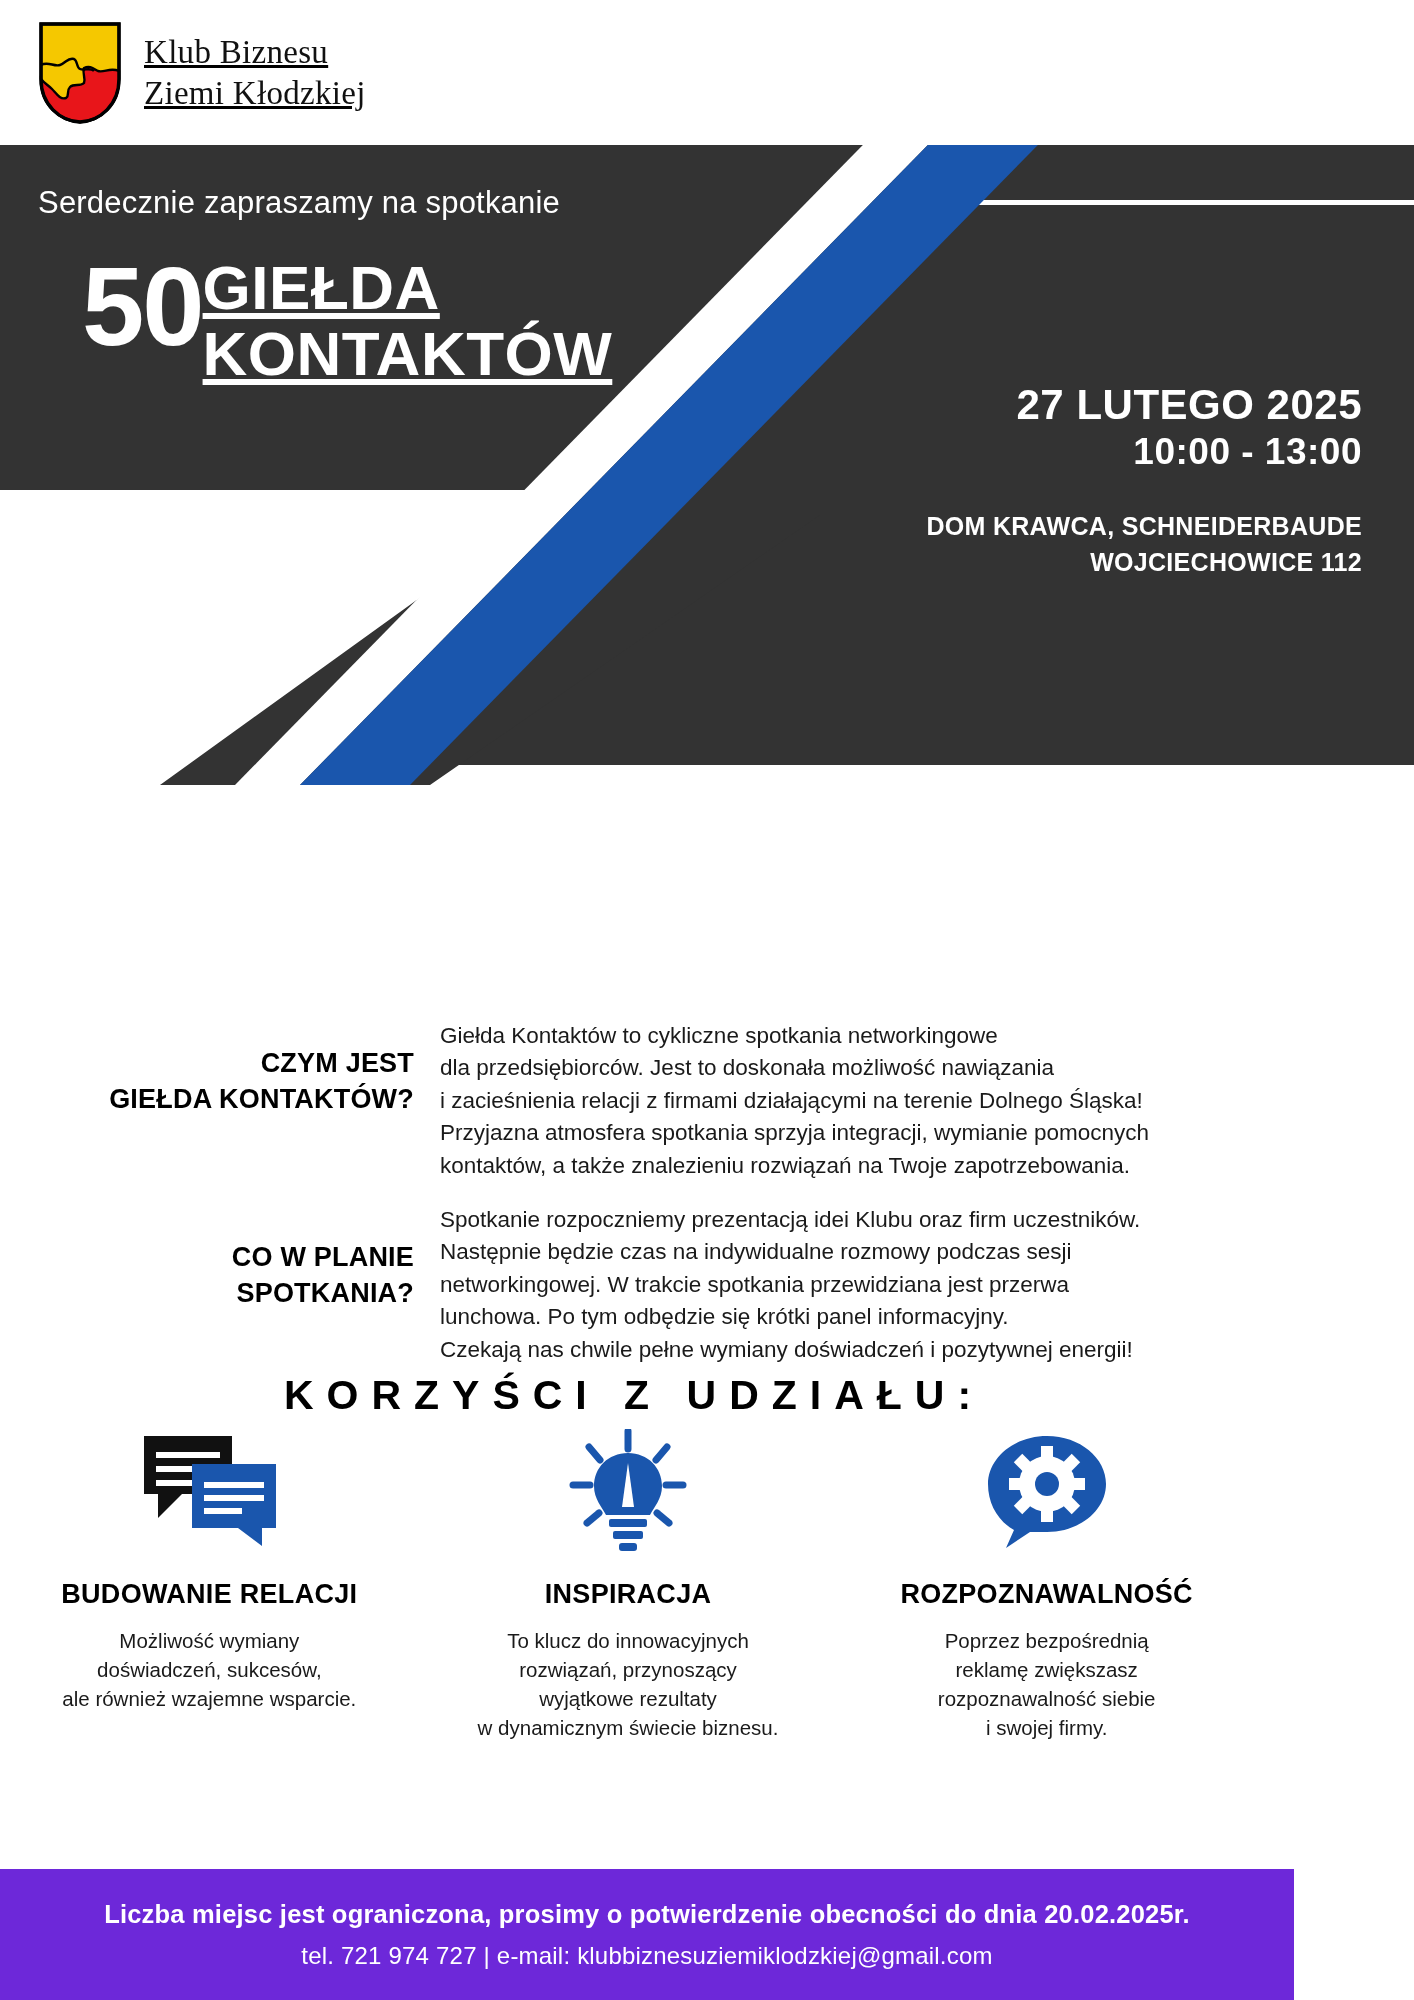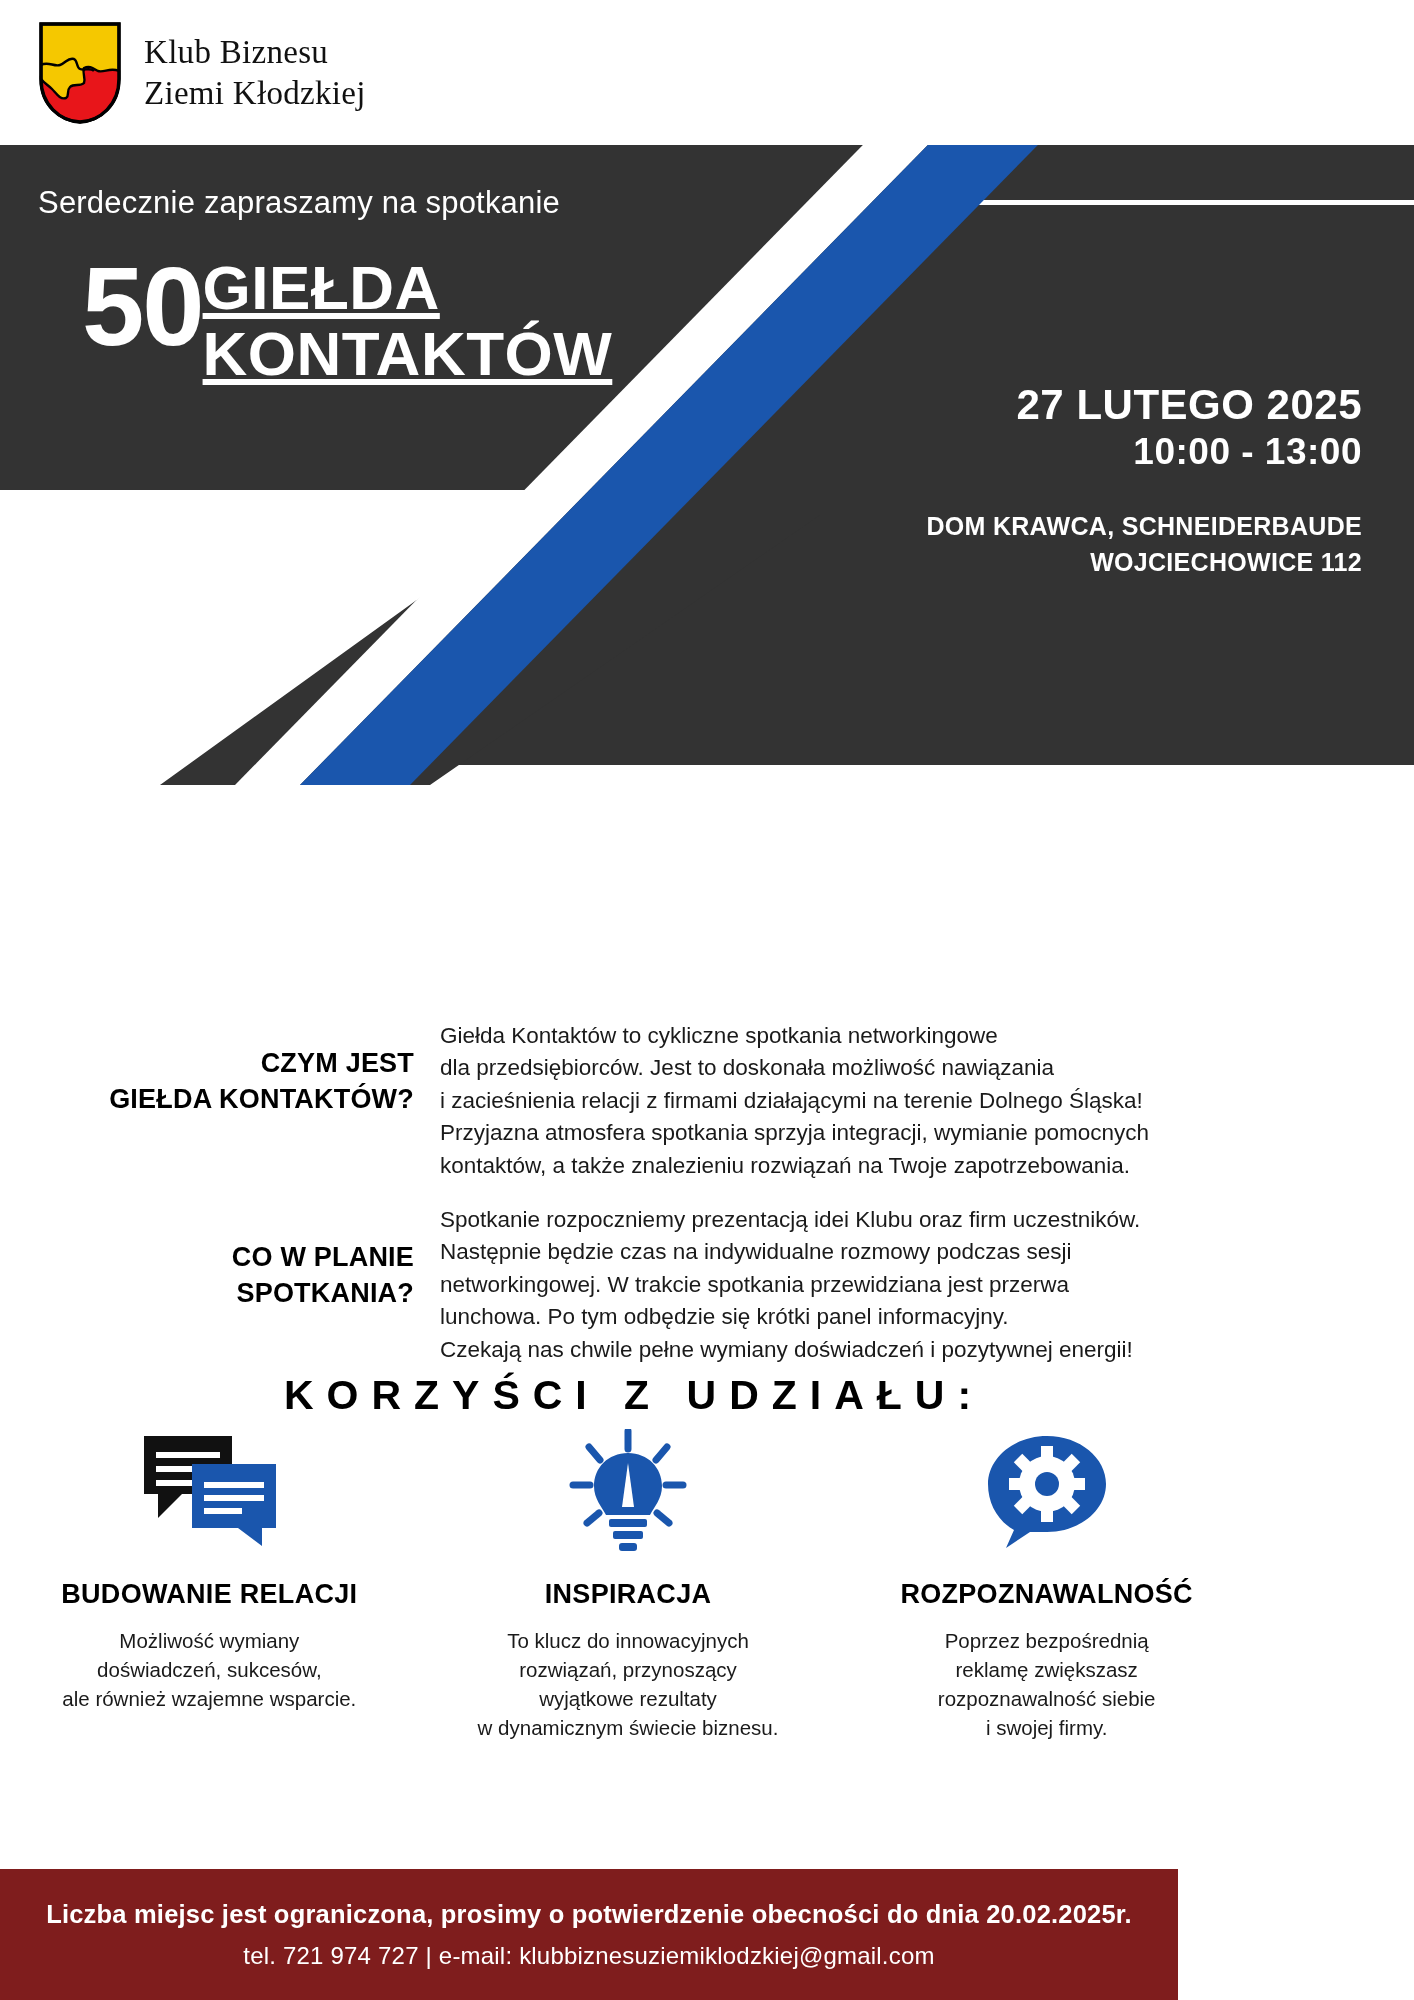--- a/index.html
+++ b/index.html
@@ -24,20 +24,21 @@
   .logo-bar {
     position: absolute;
     left: 0; top: 0;
     width: 1414px;
     height: 145px;
     background: #ffffff;
     display: flex;
     align-items: center;
     padding-left: 38px;
     box-sizing: border-box;
+    text-decoration: underline;
   }
   .crest {
     width: 84px;
     height: 104px;
     flex: none;
   }
   .logo-text {
     margin-left: 22px;
     font-family: "Liberation Serif", serif;
     color: #111111;
@@ -248,23 +249,23 @@
     font-size: 20.5px;
     color: #1a1a1a;
     line-height: 1.42;
   }
   .benefit-body span { display: block; }
 
   
   .footer {
     position: absolute;
     left: 0; bottom: 0;
-    width: 1178px;
+    width: 1294px;
     height: 131px;
-    background: #7f1d1d;
+    background: #6d28d9;
     display: flex;
     flex-direction: column;
     align-items: center;
     justify-content: center;
   }
   .footer-line1 {
     color: #ffffff;
     font-size: 25.5px;
     font-weight: 700;
     letter-spacing: 0.2px;

